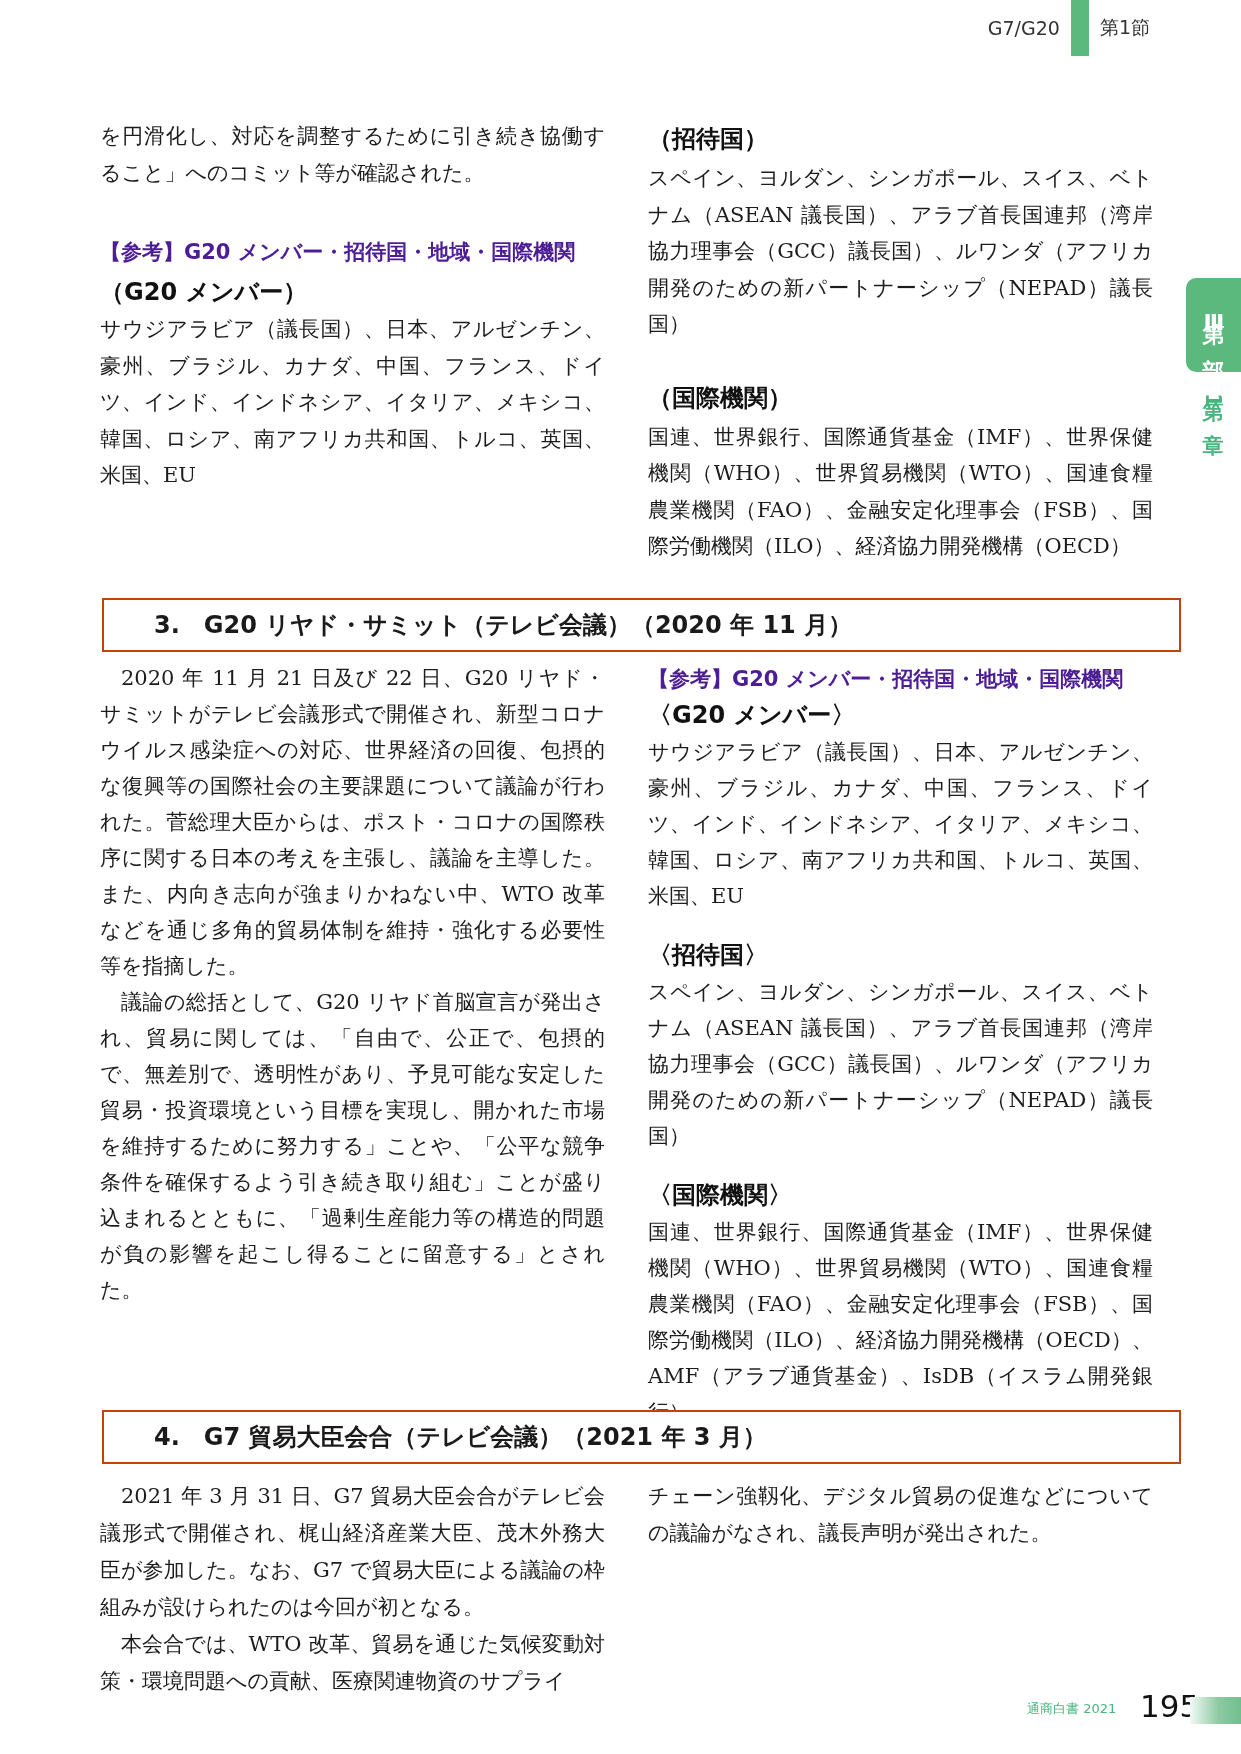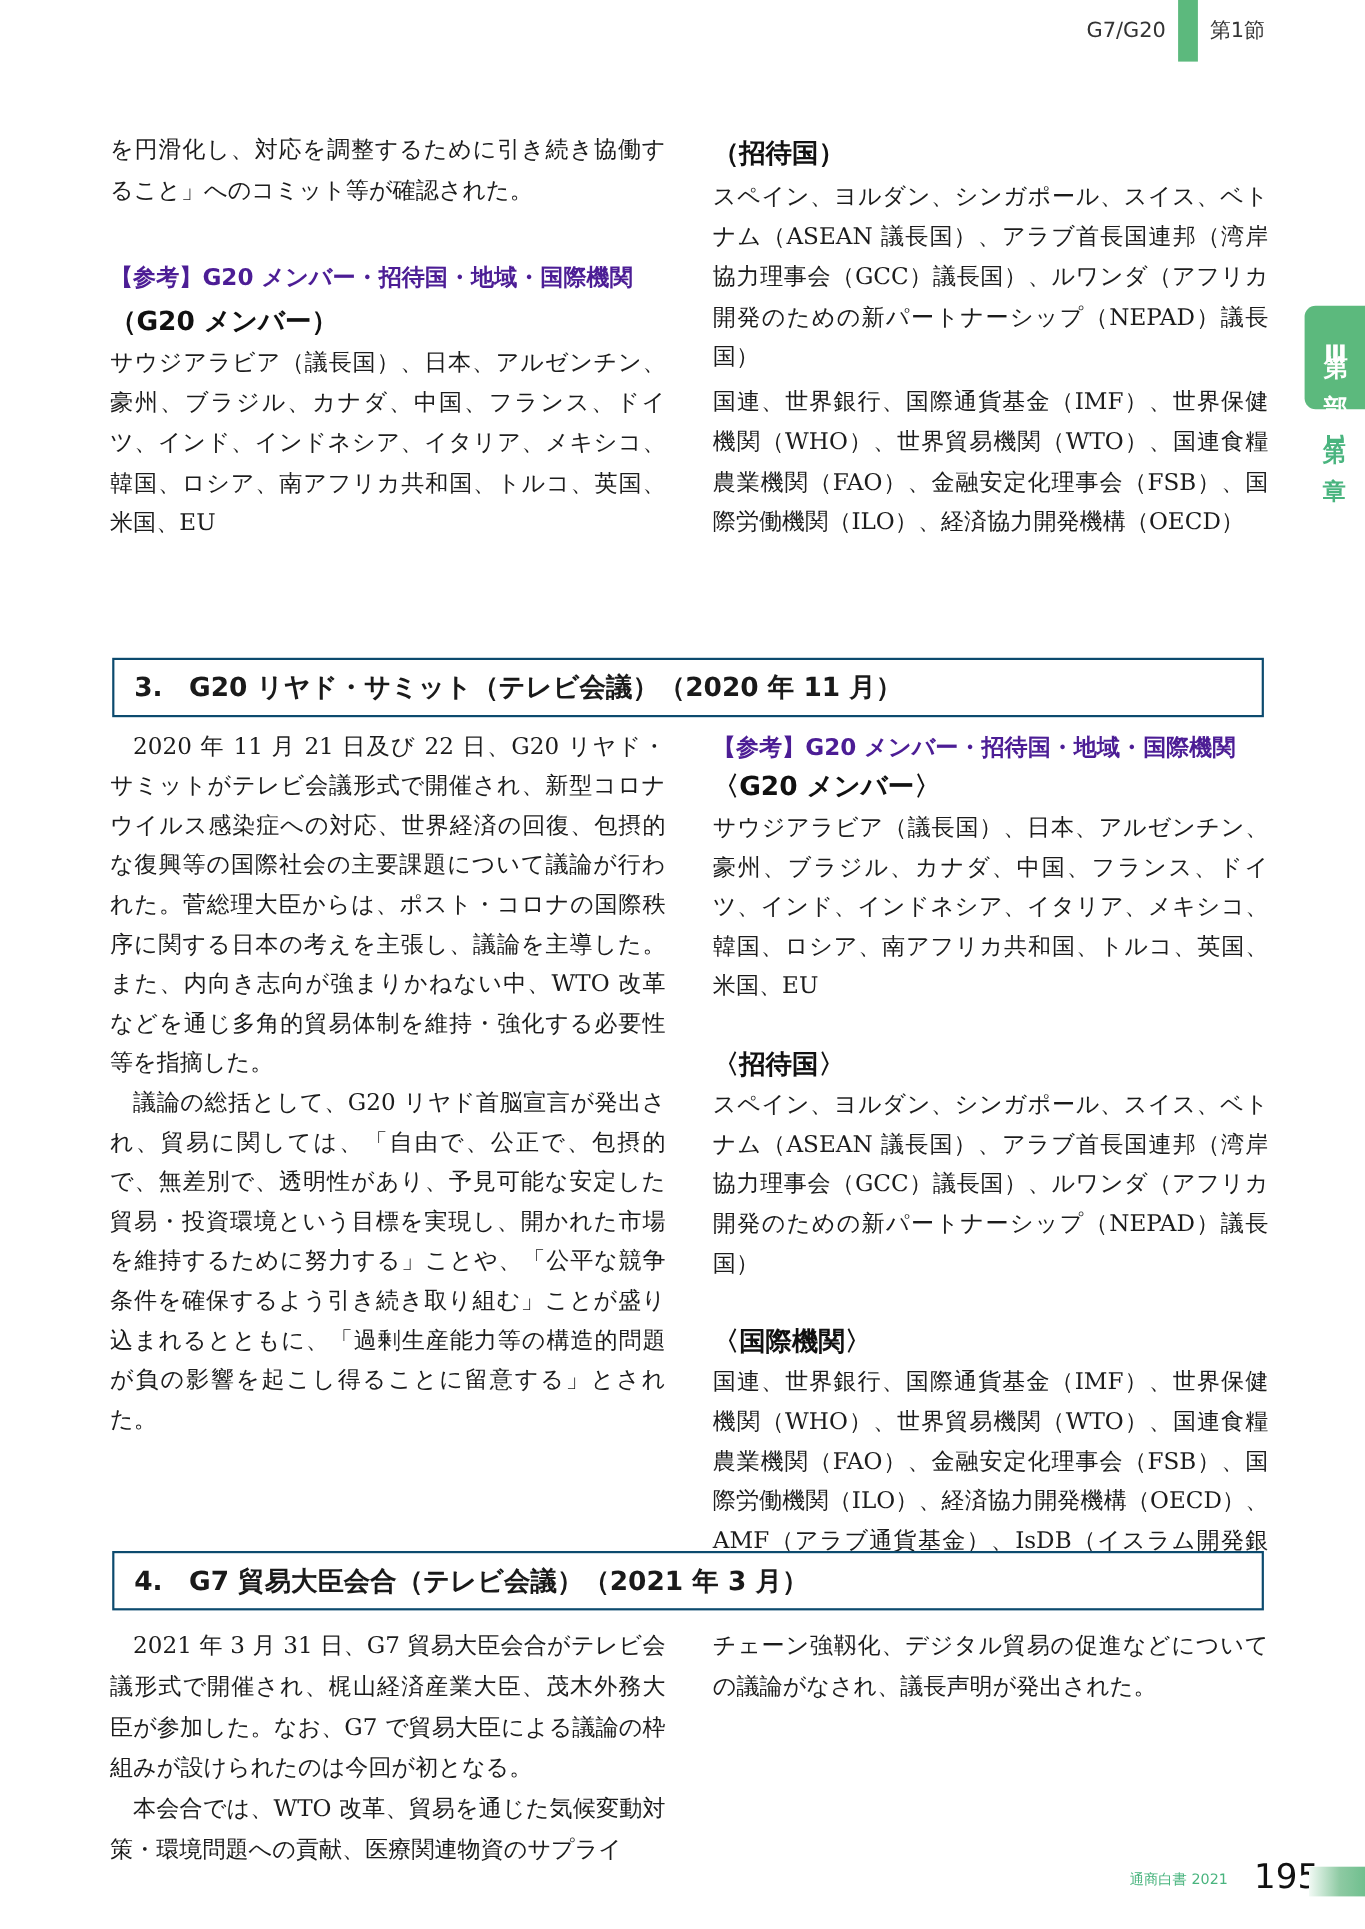--- a/index.html
+++ b/index.html
@@ -34,27 +34,27 @@
                  font-size:21px;line-height:34px;color:#4c1d95;}
   .bold-label{font-family:"DejaVu Sans","Liberation Sans",sans-serif;font-weight:bold;
               font-size:24px;line-height:34px;color:#111;}
   .intro-left .green-heading{margin-top:44px;}
   .intro-left .bold-label{margin-top:6px;}
   .intro-left p.list{margin-top:2px;}
   .intro-right p.list{margin-top:4px;}
   .intro-right .gap-label{margin-top:38px;}
   .sec3-right .bold-label{margin-top:2px;}
   .sec3-right p.list{margin-top:2px;line-height:36px;}
-  .sec3-right .gap-label{margin-top:36px;}
+  .sec3-right .gap-label{margin-top:24px;}
   .sec3-left p.body{line-height:36px;}
   .sec4-left p.body,.sec4-right p.body{line-height:37px;}
 
   
-  .section-box{position:absolute;left:102px;width:1043px;height:50px;border:2px solid #0c4a6e;
-               display:flex;align-items:center;background:#fff;}
+  .section-box{position:absolute;left:102px;width:1043px;height:50px;border:2px solid #c2410c;
+               display:flex;align-items:center;background:#fff;padding-left:32px;}
   .section-box span{font-family:"DejaVu Sans","Liberation Sans",sans-serif;font-weight:bold;
                     font-size:24px;color:#1a1a1a;padding-left:18px;}
   .sec3-box{top:598px;}
   .sec4-box{top:1410px;}
 
   
   .footer-book{position:absolute;left:1027px;top:1700px;font-family:"DejaVu Sans","Liberation Sans",sans-serif;
                font-size:13px;color:#49b47e;}
   .footer-page{position:absolute;left:1140px;top:1688px;font-family:"DejaVu Sans","Liberation Sans",sans-serif;
                font-size:31px;color:#111;}
@@ -80,20 +80,21 @@
   <div class="col intro-left">
     <p class="body">を円滑化し、対応を調整するために引き続き協働すること」へのコミット等が確認された。</p>
     <h3 class="green-heading">【参考】G20 メンバー・招待国・地域・国際機関</h3>
     <div class="bold-label">（G20 メンバー）</div>
     <p class="body list">サウジアラビア（議長国）、日本、アルゼンチン、豪州、ブラジル、カナダ、中国、フランス、ドイツ、インド、インドネシア、イタリア、メキシコ、韓国、ロシア、南アフリカ共和国、トルコ、英国、米国、EU</p>
   </div>
 
   <div class="col intro-right">
     <div class="bold-label">（招待国）</div>
     <p class="body list">スペイン、ヨルダン、シンガポール、スイス、ベトナム（ASEAN 議長国）、アラブ首長国連邦（湾岸協力理事会（GCC）議長国）、ルワンダ（アフリカ開発のための新パートナーシップ（NEPAD）議長国）</p>
+    <div class="bold-label gap-label">（国際機関）</div>
     <p class="body list">国連、世界銀行、国際通貨基金（IMF）、世界保健機関（WHO）、世界貿易機関（WTO）、国連食糧農業機関（FAO）、金融安定化理事会（FSB）、国際労働機関（ILO）、経済協力開発機構（OECD）</p>
   </div>
 
   <div class="section-box sec3-box">
     <span>3.　G20 リヤド・サミット（テレビ会議）（2020 年 11 月）</span>
   </div>
 
   <div class="col sec3-left">
     <p class="body indent">2020 年 11 月 21 日及び 22 日、G20 リヤド・サミットがテレビ会議形式で開催され、新型コロナウイルス感染症への対応、世界経済の回復、包摂的な復興等の国際社会の主要課題について議論が行われた。菅総理大臣からは、ポスト・コロナの国際秩序に関する日本の考えを主張し、議論を主導した。また、内向き志向が強まりかねない中、WTO 改革などを通じ多角的貿易体制を維持・強化する必要性等を指摘した。</p>
     <p class="body indent">議論の総括として、G20 リヤド首脳宣言が発出され、貿易に関しては、「自由で、公正で、包摂的で、無差別で、透明性があり、予見可能な安定した貿易・投資環境という目標を実現し、開かれた市場を維持するために努力する」ことや、「公平な競争条件を確保するよう引き続き取り組む」ことが盛り込まれるとともに、「過剰生産能力等の構造的問題が負の影響を起こし得ることに留意する」とされた。</p>

